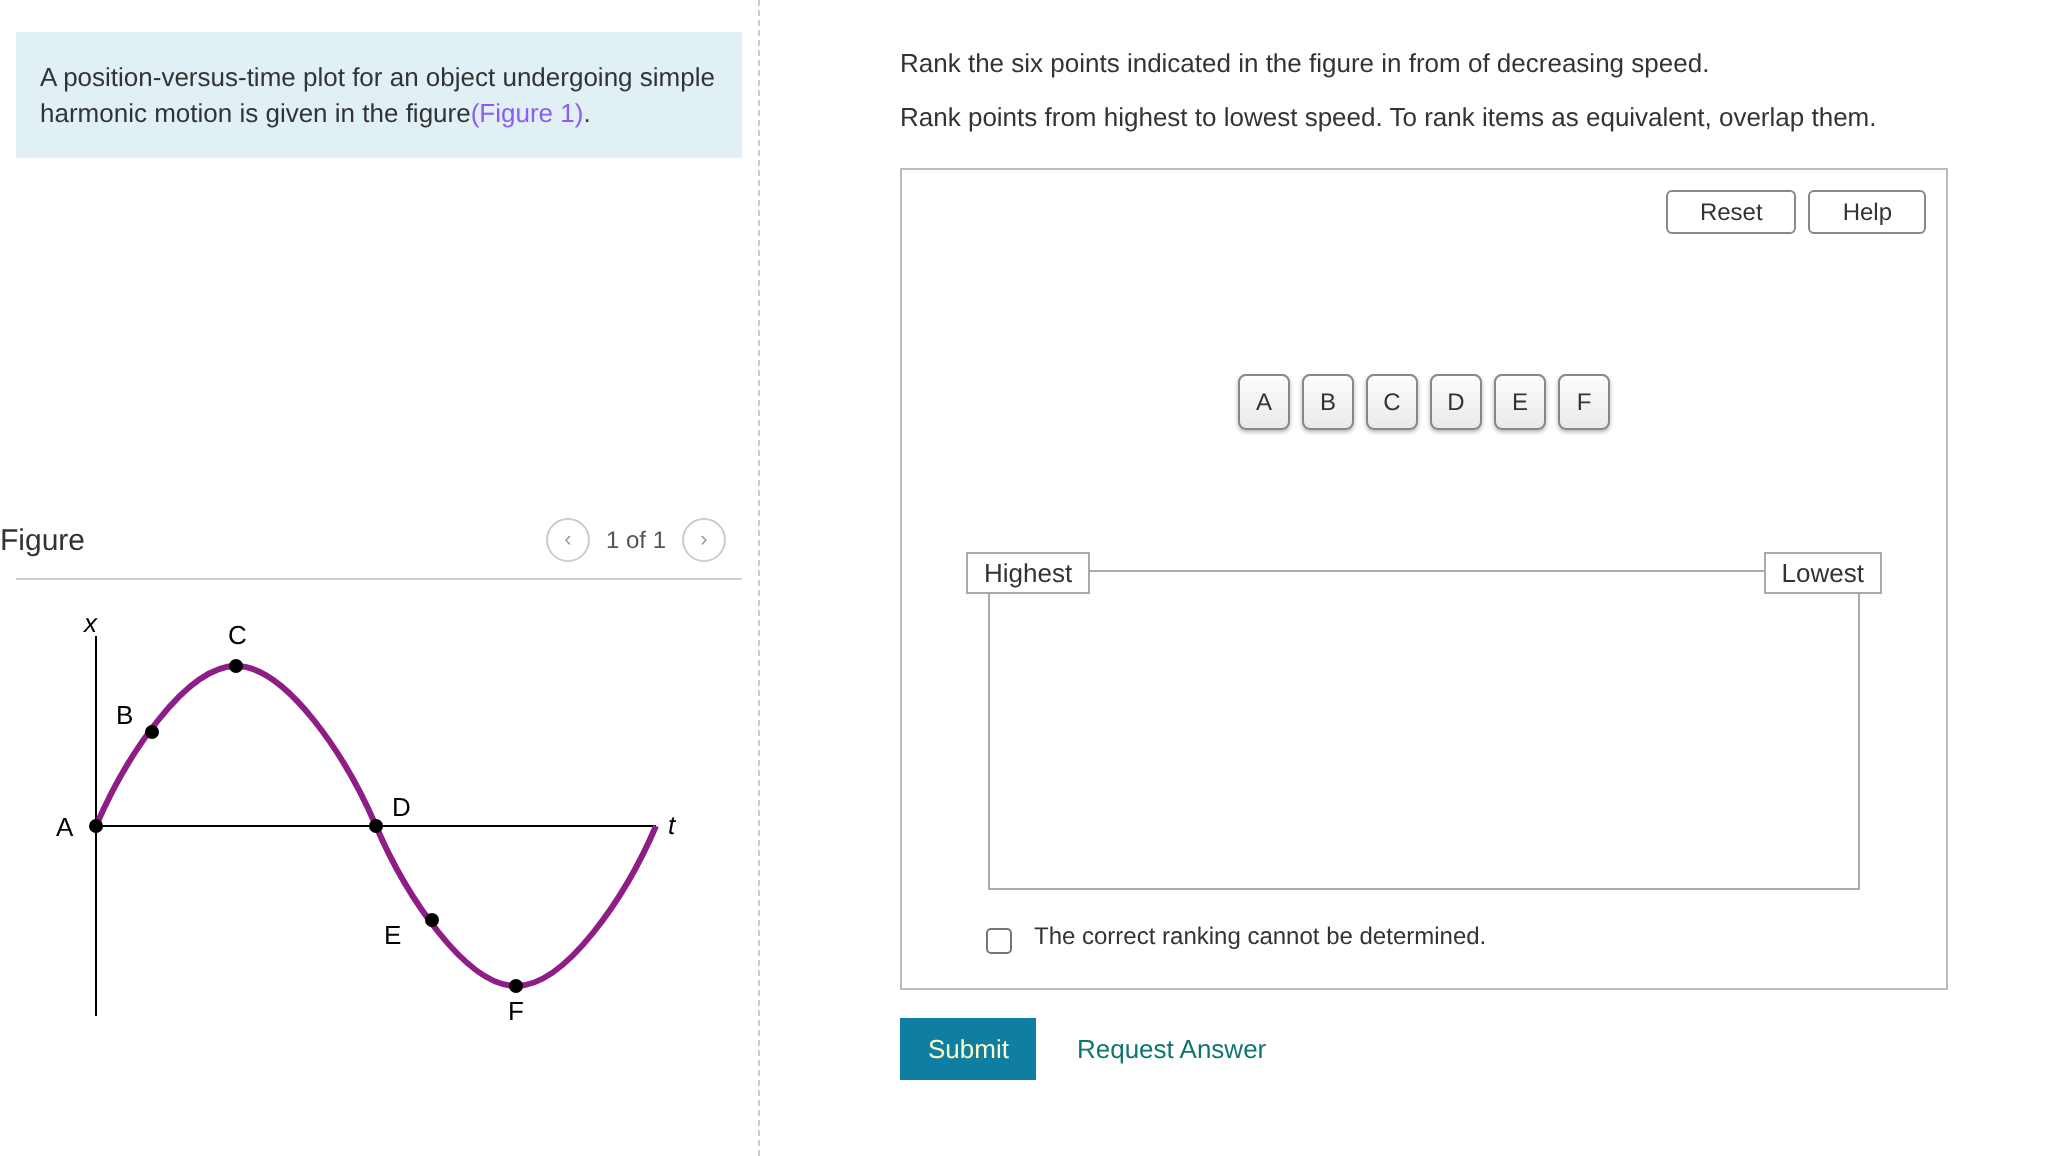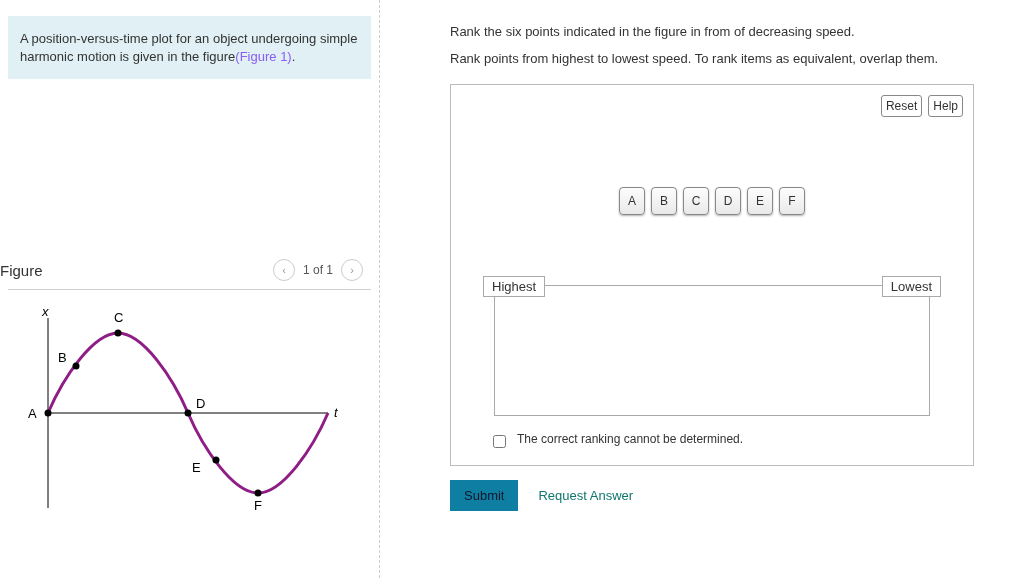--- a/index.html
+++ b/index.html
@@ -64,41 +64,41 @@
     width: 524px;
     padding: 10px;
     position: relative;
   }
   .widget-top-btns {
     display: flex; justify-content: flex-end; gap: 6px;
     margin-bottom: 70px;
   }
   .mini-btn {
     border: 1px solid #888; border-radius: 3px;
-    padding: 3px 4px; font-size: 12px; background: #fff;
+    padding: 3px 16px; font-size: 12px; background: #fff;
   }
   .tile-shelf {
     display: flex; justify-content: center; gap: 6px;
     margin-bottom: 70px;
   }
   .tile {
     width: 26px; height: 28px;
     border: 1px solid #888;
     border-radius: 4px;
     background: linear-gradient(#fdfdfd,#e9e9e9);
     display: flex; align-items: center; justify-content: center;
     font-size: 12px;
     box-shadow: 0 1px 2px rgba(0,0,0,0.3);
     cursor: move;
   }
   .drop-frame {
     position: relative;
     margin: 0 auto;
     width: 436px;
-    height: 131px;
+    height: 160px;
     border: 1px solid #aaa;
   }
   .end-label {
     position: absolute;
     top: -10px;
     background: #fff;
     padding: 2px 8px;
     border: 1px solid #aaa;
     font-size: 13px;
   }
@@ -108,21 +108,21 @@
     display: flex; align-items: flex-start; gap: 8px;
     margin: 16px 0 4px 28px; font-size: 12px;
   }
   .cannot-row input { width: 13px; height: 13px; }
   .bottom-actions {
     display: flex; align-items: center; gap: 20px;
     margin-top: 14px;
   }
   .submit-btn {
     background: #0e7fa3;
-    color: #0f172a;
+    color: #fef9c3;
     padding: 8px 14px;
     font-size: 13px;
     border: none;
   }
   .request-link { color: #0f766e; font-size: 13px; }
   svg.plot { width: 340px; height: 230px; }
 </style>
 </head>
 <body>
 

